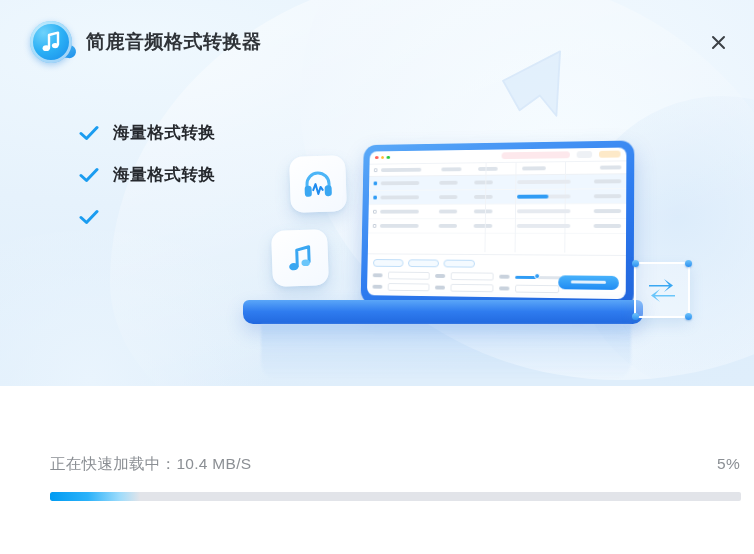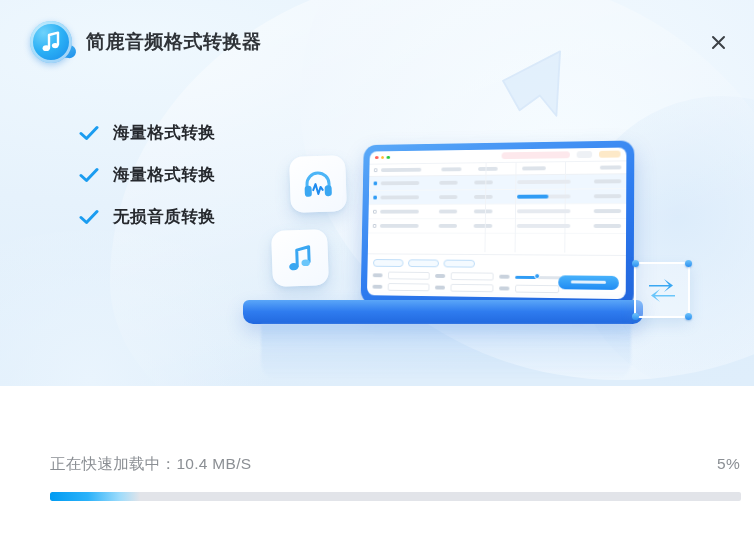--- a/index.html
+++ b/index.html
@@ -504,21 +504,20 @@
             </svg>
         </span>
         <span class="feature-label">海量格式转换</span>
       </div>
       <div class="feature-row">
         <span class="check-icon">
           <svg width="20" height="16" viewBox="0 0 20 16">
               <path d="M2 8.5 L7.5 13.5 L18 2.5" fill="none" stroke="#1a9cf0" stroke-width="3" stroke-linecap="round" stroke-linejoin="round"></path>
             </svg>
         </span>
-        <span class="feature-label">无损音质转换</span>
       </div>
     </div>
   </div>
 
   <div class="footer">
     <div class="status-line">
       <span class="status-text">正在快速加载中：10.4 MB/S</span>
       <span class="status-percent">5%</span>
     </div>
     <div class="progress-track">

